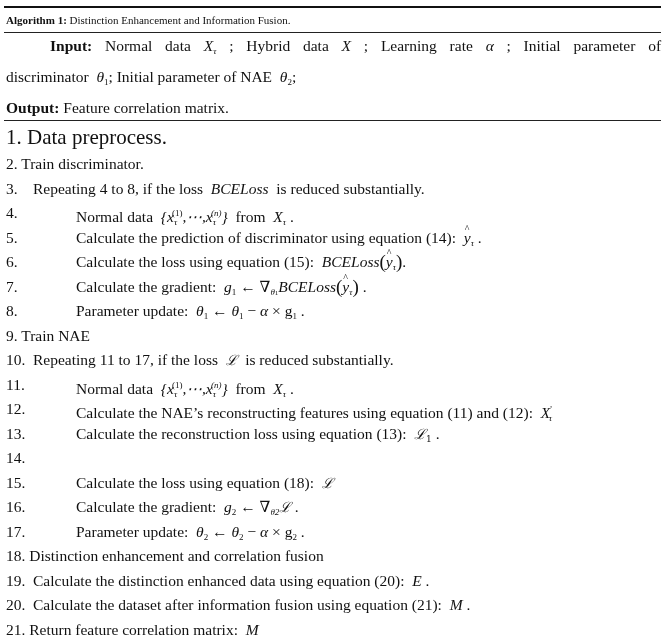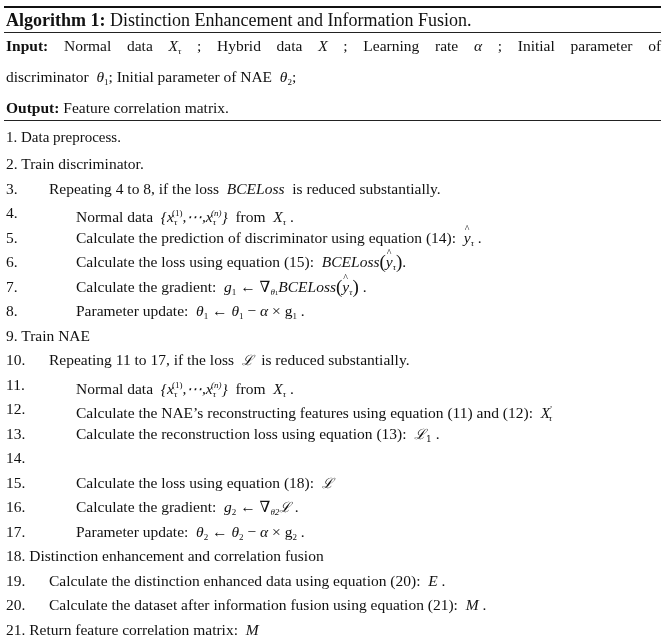--- a/index.html
+++ b/index.html
@@ -25,60 +25,61 @@
       height: 2px;
       background: #111;
     }
     .rule-thin {
       height: 1px;
       background: #222;
     }
     .title-row {
       height: 24px;
       line-height: 24px;
-      font-size: 18px;
+      font-size: 11px;
       padding-left: 2px;
       white-space: nowrap;
     }
     .head-row {
       font-size: 15.5px;
       padding-left: 2px;
       line-height: 25px;
     }
     .head-row.justify {
       text-align: justify;
       text-align-last: justify;
       word-spacing: 2px;
+      margin-left: 44px;
     }
     b { font-weight: bold; }
     .m { font-style: italic; font-family: "Liberation Serif", "DejaVu Serif", serif; }
     .sub { font-size: 9px; vertical-align: -3px; font-style: italic; }
     .subn { font-size: 9px; vertical-align: -3px; font-style: normal; }
     .sup { font-size: 9px; vertical-align: 6px; font-style: italic; }
     .lines { padding-top: 2px; }
     .line {
       position: relative;
       font-size: 15.5px;
       height: 24.5px;
       line-height: 24.5px;
       white-space: nowrap;
     }
     .line.big {
-      font-size: 15px;
+      font-size: 21px;
       height: 29px;
       line-height: 29px;
     }
     .num {
       position: absolute;
       left: 2px;
       top: 0;
     }
     .txt { position: absolute; top: 0; }
     .lvl0 .txt { left: 0; position: static; padding-left: 2px; }
-    .lvl1 .txt { left: 45px; }
+    .lvl1 .txt { left: 29px; }
     .lvl2 .txt { left: 72px; }
     .script { font-family: "DejaVu Serif", serif; font-style: italic; font-size: 14px; }
     .hat { position: relative; display: inline-block; }
     .hat::before {
       content: "^";
       position: absolute;
       left: 1px;
       top: -9px;
       font-size: 10px;
       font-style: normal;

